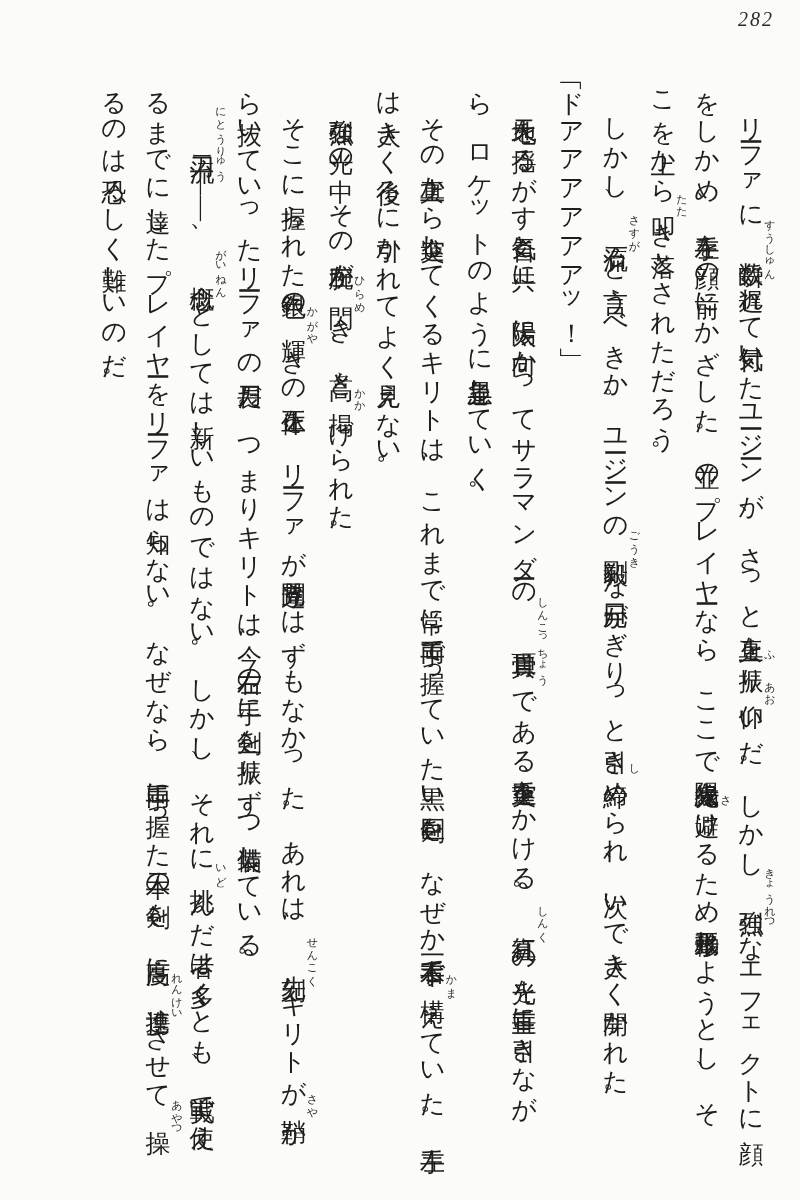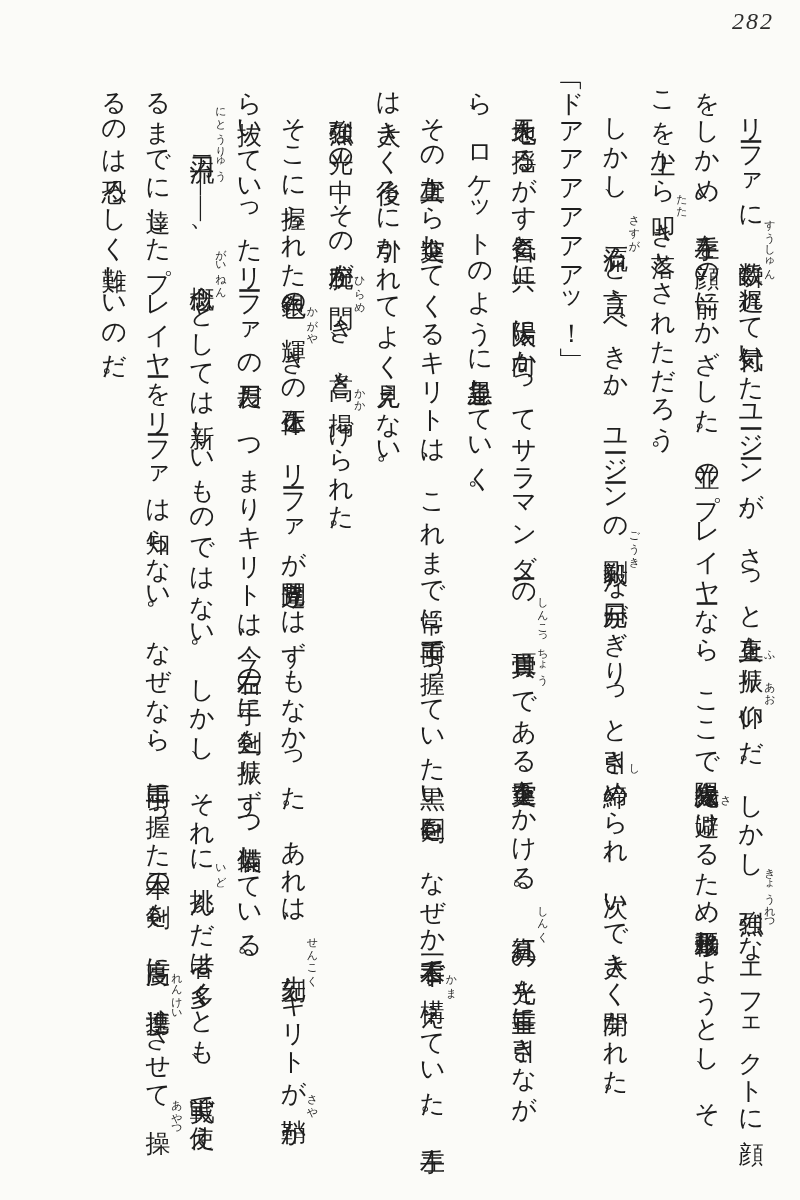--- a/index.html
+++ b/index.html
@@ -14,21 +14,21 @@
   .page {
     position: relative;
     width: 800px;
     height: 1200px;
     background: #fbfbf8;
   }
   .page-number {
     position: absolute;
     top: 8px;
     right: 26px;
-    font-size: 24px;
+    font-size: 20px;
     font-style: italic;
     letter-spacing: 2px;
     color: #2b2b2b;
     text-align: center;
   }
   .text-block {
     position: absolute;
     top: 74px;
     right: 24px;
     height: 1068px;

